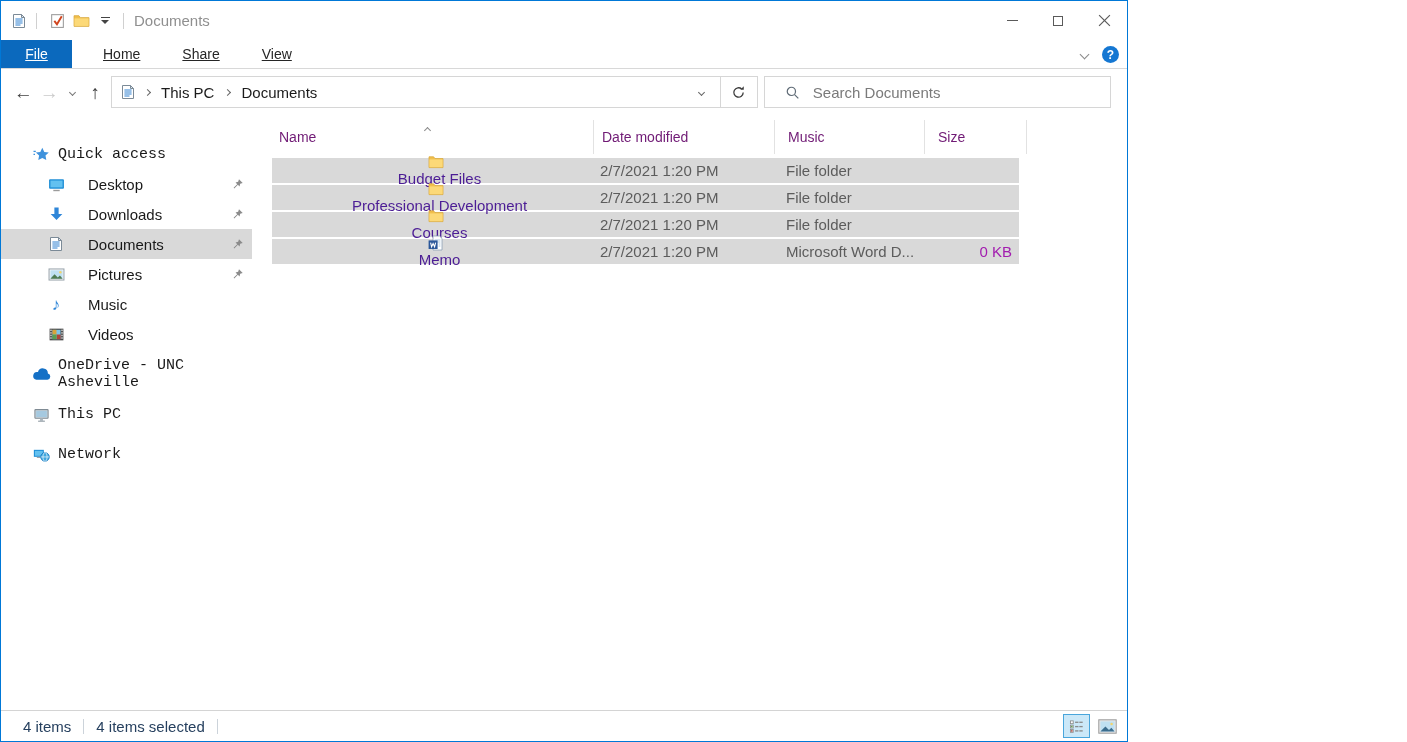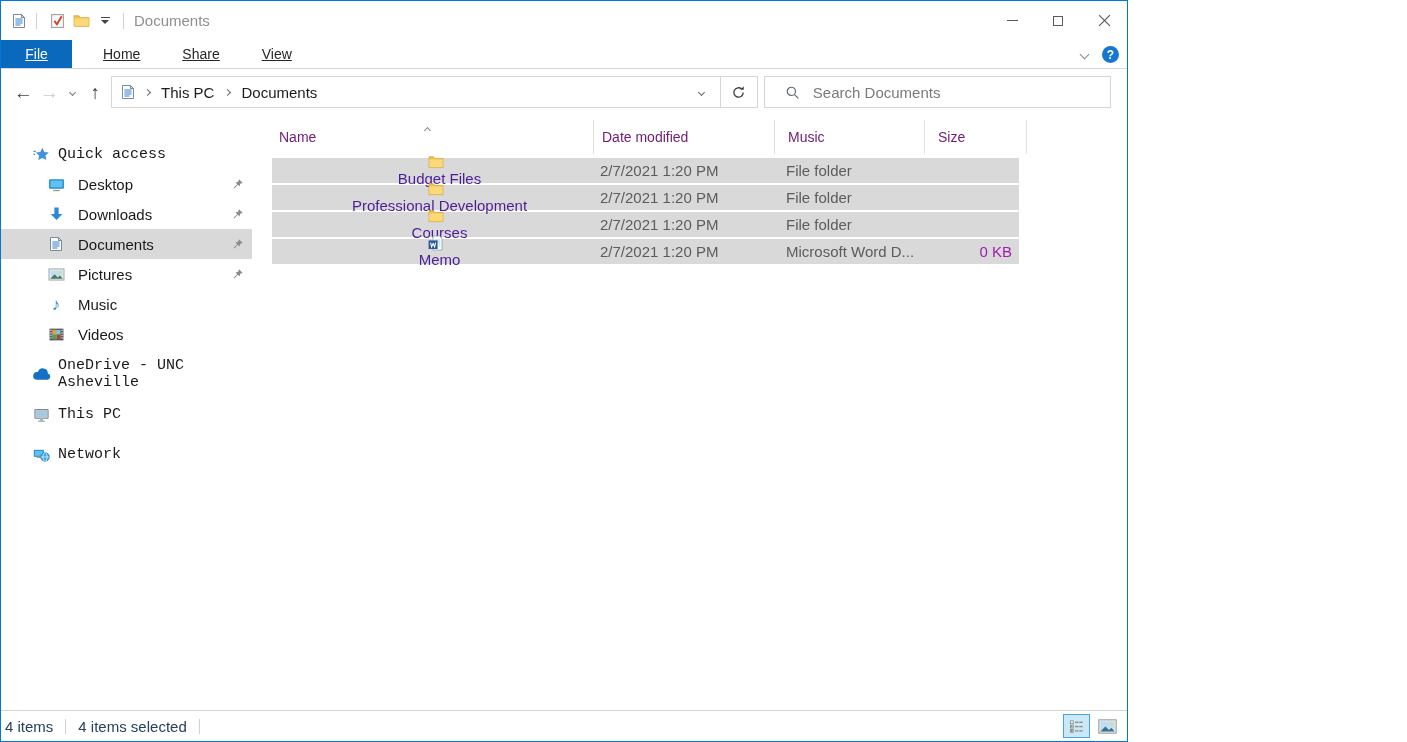--- a/index.html
+++ b/index.html
@@ -54,21 +54,21 @@
 
   
   .main { height:595px; display:flex; }
   .sidebar { width:251px; flex:none; padding-top:24px; }
   .side-item { height:30px; display:flex; align-items:center; font-size:15px; color:#191919; padding-right:8px; }
   .side-item.top   { padding-left:30px; }
   .side-item.child { padding-left:45px; }
   .side-item.selected { background:#d9d9d9; }
   .si-icon { width:20px; display:flex; justify-content:center; flex:none; }
   .side-item.top .si-label { margin-left:7px;font-family:Liberation Mono, monospace; }
-  .side-item.child .si-label { margin-left:12px; }
+  .side-item.child .si-label { margin-left:22px; }
   .pin { margin-left:auto; display:flex; }
   .side-gap { height:10px; }
 
   .content { flex:1; padding-left:20px; padding-top:5px; }
   .lheader { display:flex; height:34px; align-items:center; font-size:14px; color:#701a75; margin-bottom:4px; }
   .hcell { height:100%; display:flex; align-items:center; border-right:1px solid #e2e2e2; position:relative; }
   .hc-name { width:322px; padding-left:7px; }
   .hc-date { width:181px; padding-left:8px; }
   .hc-type { width:150px; padding-left:13px; }
   .hc-size { width:102px; padding-left:13px; }
@@ -77,21 +77,21 @@
   .frow { display:flex; align-items:center; height:25px; margin-bottom:2px; width:747px; font-size:15px; }
   .frow.selected { background:#d9d9d9; }
   .c-name { width:320px; display:flex; align-items:center; padding-left:8px; color:#4c1d95;flex-direction:column; }
   .c-name .fname { margin-left:7px; }
   .c-name .ficon { display:flex; width:17px; justify-content:center; }
   .c-date { width:181px; padding-left:8px; color:#5c5c5c; }
   .c-type { width:150px; padding-left:13px; color:#5c5c5c; white-space:nowrap; overflow:hidden; }
   .c-size { width:95px; padding-right:6px; color:#a21caf; text-align:right; }
 
   
-  .statusbar { height:31px; border-top:1px solid #d4d4d4; display:flex; align-items:center; padding:0 6px 0 4px; }
+  .statusbar { height:31px; border-top:1px solid #d4d4d4; display:flex; align-items:center; padding:0 6px 0 22px; }
   .sb-text { font-size:15px; color:#26405f; }
   .sb-sep { width:1px; height:15px; background:#ccd3da; margin:0 12px; }
   .sb-views { margin-left:auto; display:flex; align-items:center; gap:4px; }
   .viewbtn { width:27px; height:24px; display:flex; align-items:center; justify-content:center; }
   .viewbtn.active { background:#cbe8f8; border:1px solid #49a6dc; }
 </style>
 </head>
 <body>
 
 <div class="window">

